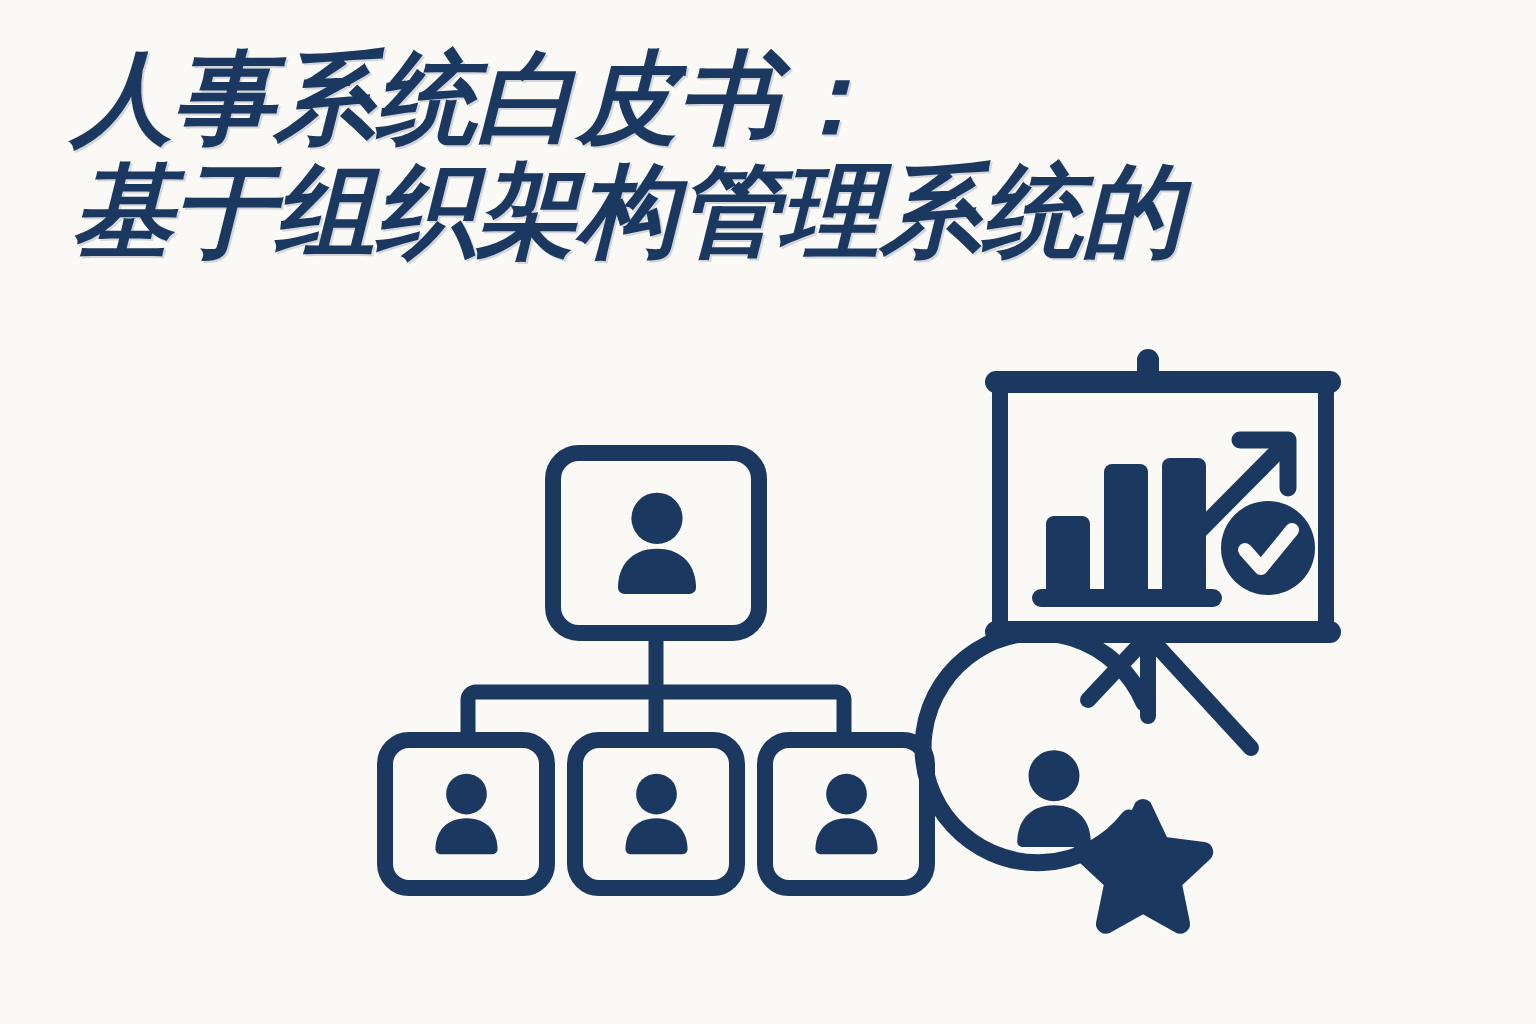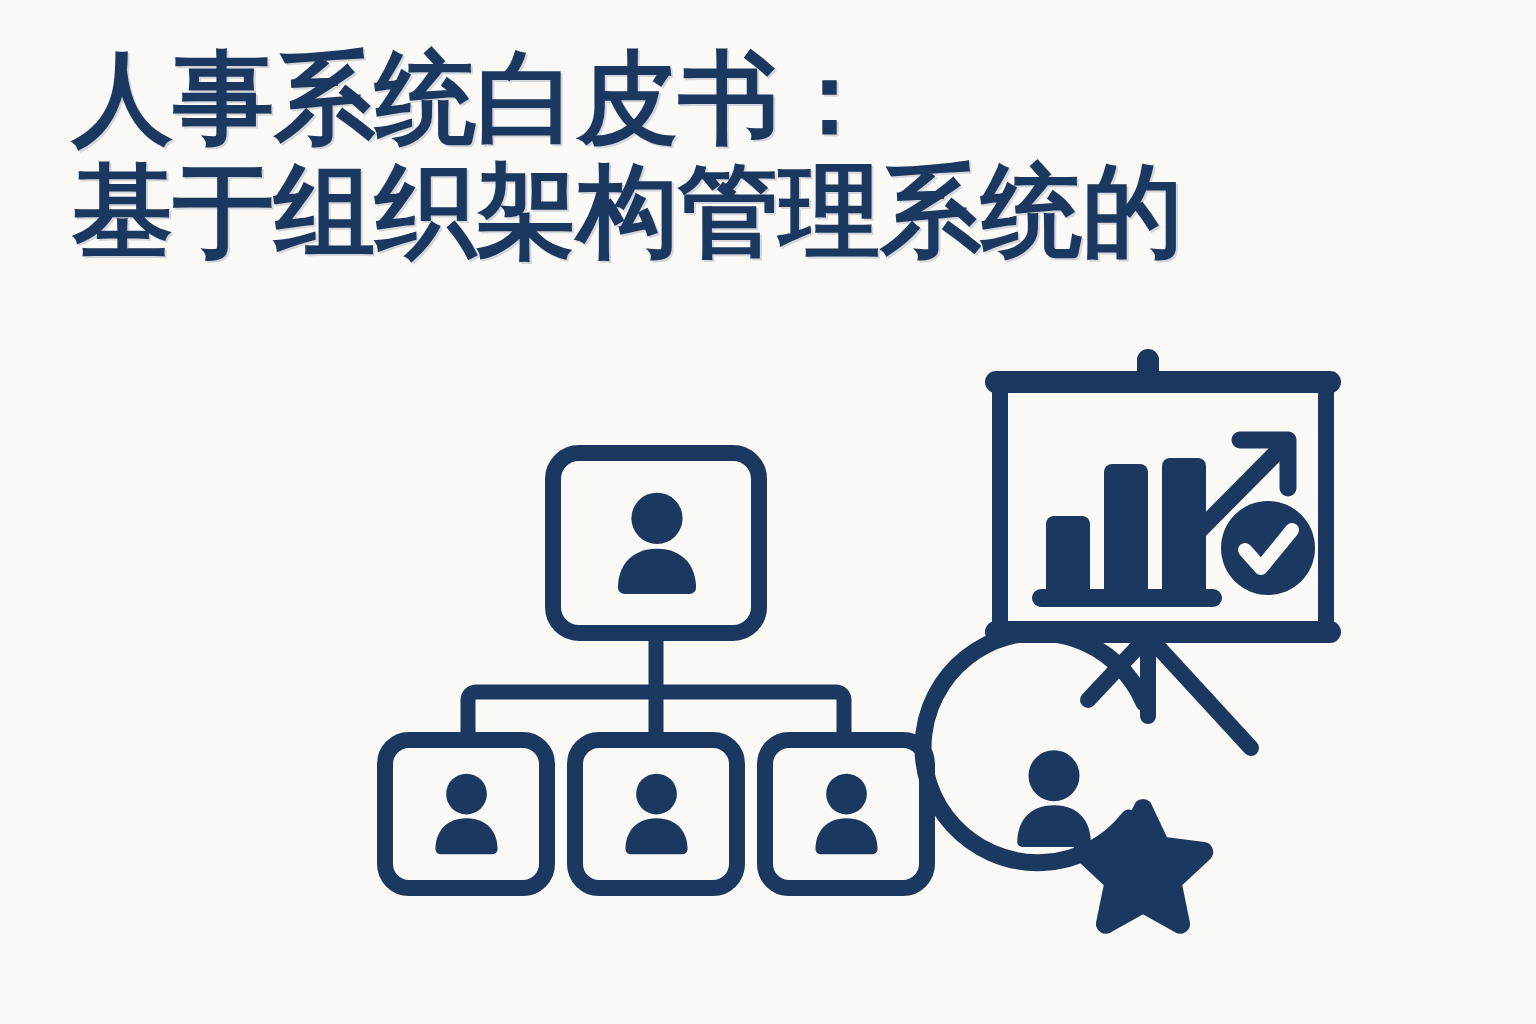--- a/index.html
+++ b/index.html
@@ -13,20 +13,21 @@
     font-family: "Liberation Sans", "DejaVu Sans", sans-serif;
     overflow: hidden;
     position: relative;
   }
   #stage {
     position: relative;
     width: 1536px;
     height: 1024px;
     background: #faf9f5;
     overflow: hidden;
+    font-style: italic;
   }
 
   
   #title-block {
     position: absolute;
     left: 72px;
     top: 42px;
     width: 1260px;
   }
   .title-line {

